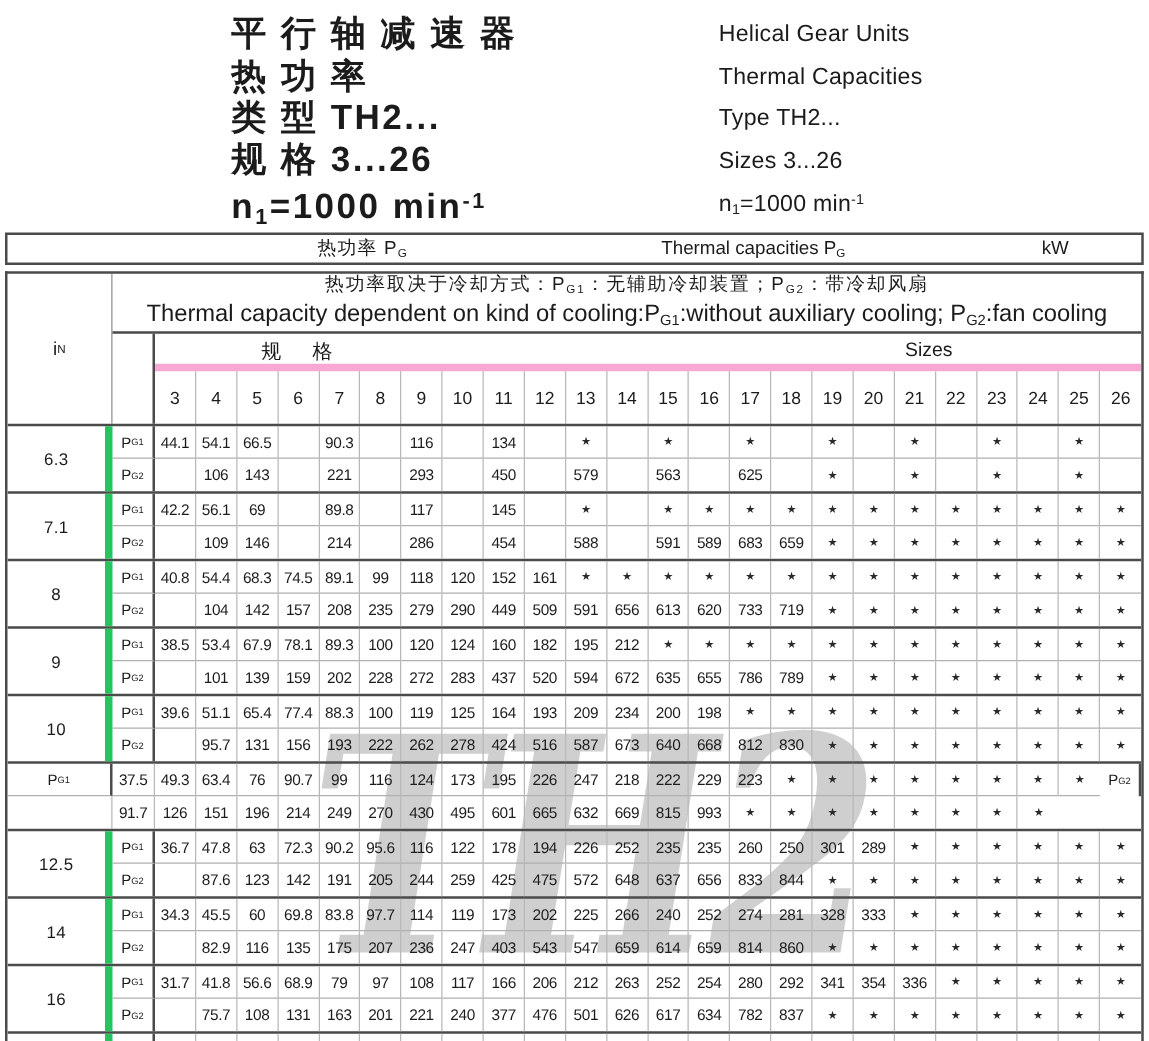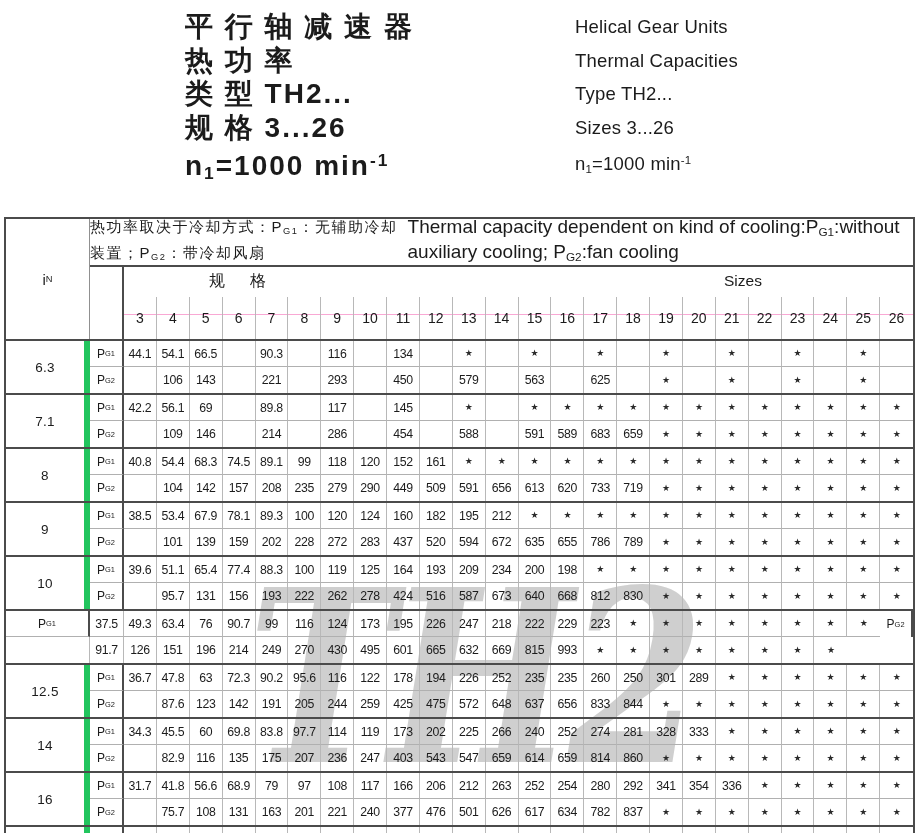--- a/index.html
+++ b/index.html
@@ -30,27 +30,27 @@
   .strip .s-en{left:523px;}
   .strip .s-kw{right:58px;}
 
   
   .maintable{position:absolute;left:4px;top:217px;width:911px;height:616px;box-sizing:border-box;
     border:2px solid #4b4b4b;border-bottom:none;z-index:1;overflow:hidden;background:transparent;}
   .in-cell{position:absolute;left:0;top:0;width:84px;height:120px;box-sizing:border-box;
     border-right:1px solid #909090;display:flex;align-items:center;justify-content:center;
     font-size:15px;font-weight:500;}
   .note-cell{position:absolute;left:84px;top:0;width:calc(100% - 84px);height:48px;box-sizing:border-box;
-    border-bottom:2px solid #4b4b4b;display:flex;align-items:center;justify-content:center;}
+    border-bottom:2px solid #4b4b4b;display:flex;flex-direction:column;align-items:center;justify-content:center;}
   .note-zh{font-size:15px;letter-spacing:1.5px;line-height:21px;}
   .note-en{font-size:19px;line-height:20px;}
   .pg-spacer{position:absolute;left:84px;top:48px;width:34px;height:72px;box-sizing:border-box;
     border-right:2px solid #4b4b4b;}
-  .sizes-row{position:absolute;left:118px;top:48px;width:calc(100% - 118px);height:48px;box-sizing:border-box;
-    border-bottom:1px solid #f9a8d4;}
+  .sizes-row{position:absolute;left:118px;top:48px;width:calc(100% - 118px);height:30px;box-sizing:border-box;
+    border-bottom:6px solid #f9a8d4;}
   .sizes-zh{position:absolute;left:85px;top:4px;font-size:16px;letter-spacing:25px;white-space:nowrap;}
   .sizes-en{position:absolute;left:600px;top:5px;font-size:15.5px;}
   .columns-row{position:absolute;left:118px;top:78px;width:calc(100% - 118px);height:42px;
     display:grid;grid-template-columns:repeat(24,1fr);}
   .colhead{display:flex;align-items:center;justify-content:center;font-size:14px;
     border-right:1px solid #b8b8b8;box-sizing:border-box;}
   .colhead.last{border-right:none;}
   .table-body{position:absolute;left:0;top:120px;width:100%;border-top:2px solid #4b4b4b;}
 
   .group{display:grid;grid-template-columns:84px 34px repeat(24,1fr);grid-auto-rows:26px;
@@ -82,20 +82,25 @@
     </div>
     <div class="col-en">
       <span class="hline">Helical Gear Units</span>
       <span class="hline">Thermal Capacities</span>
       <span class="hline">Type  TH2...</span>
       <span class="hline">Sizes 3...26</span>
       <span class="hline">n<sub>1</sub>=1000 min<sup>-1</sup></span>
     </div>
   </div>
 
+  <div class="strip">
+    <span class="s-zh">热功率 P<sub>G</sub></span>
+    <span class="s-en">Thermal capacities P<sub>G</sub></span>
+    <span class="s-kw">kW</span>
+  </div>
 
   <div class="maintable">
     <div class="in-cell">i<sub>N</sub></div>
     <div class="note-cell">
       <div class="note-zh">热功率取决于冷却方式：P<sub>G1</sub>：无辅助冷却装置；P<sub>G2</sub>：带冷却风扇</div>
       <div class="note-en">Thermal capacity dependent on kind of cooling:P<sub>G1</sub>:without auxiliary cooling; P<sub>G2</sub>:fan cooling</div>
     </div>
     <div class="pg-spacer"></div>
     <div class="sizes-row">
       <span class="sizes-zh">规格</span>

